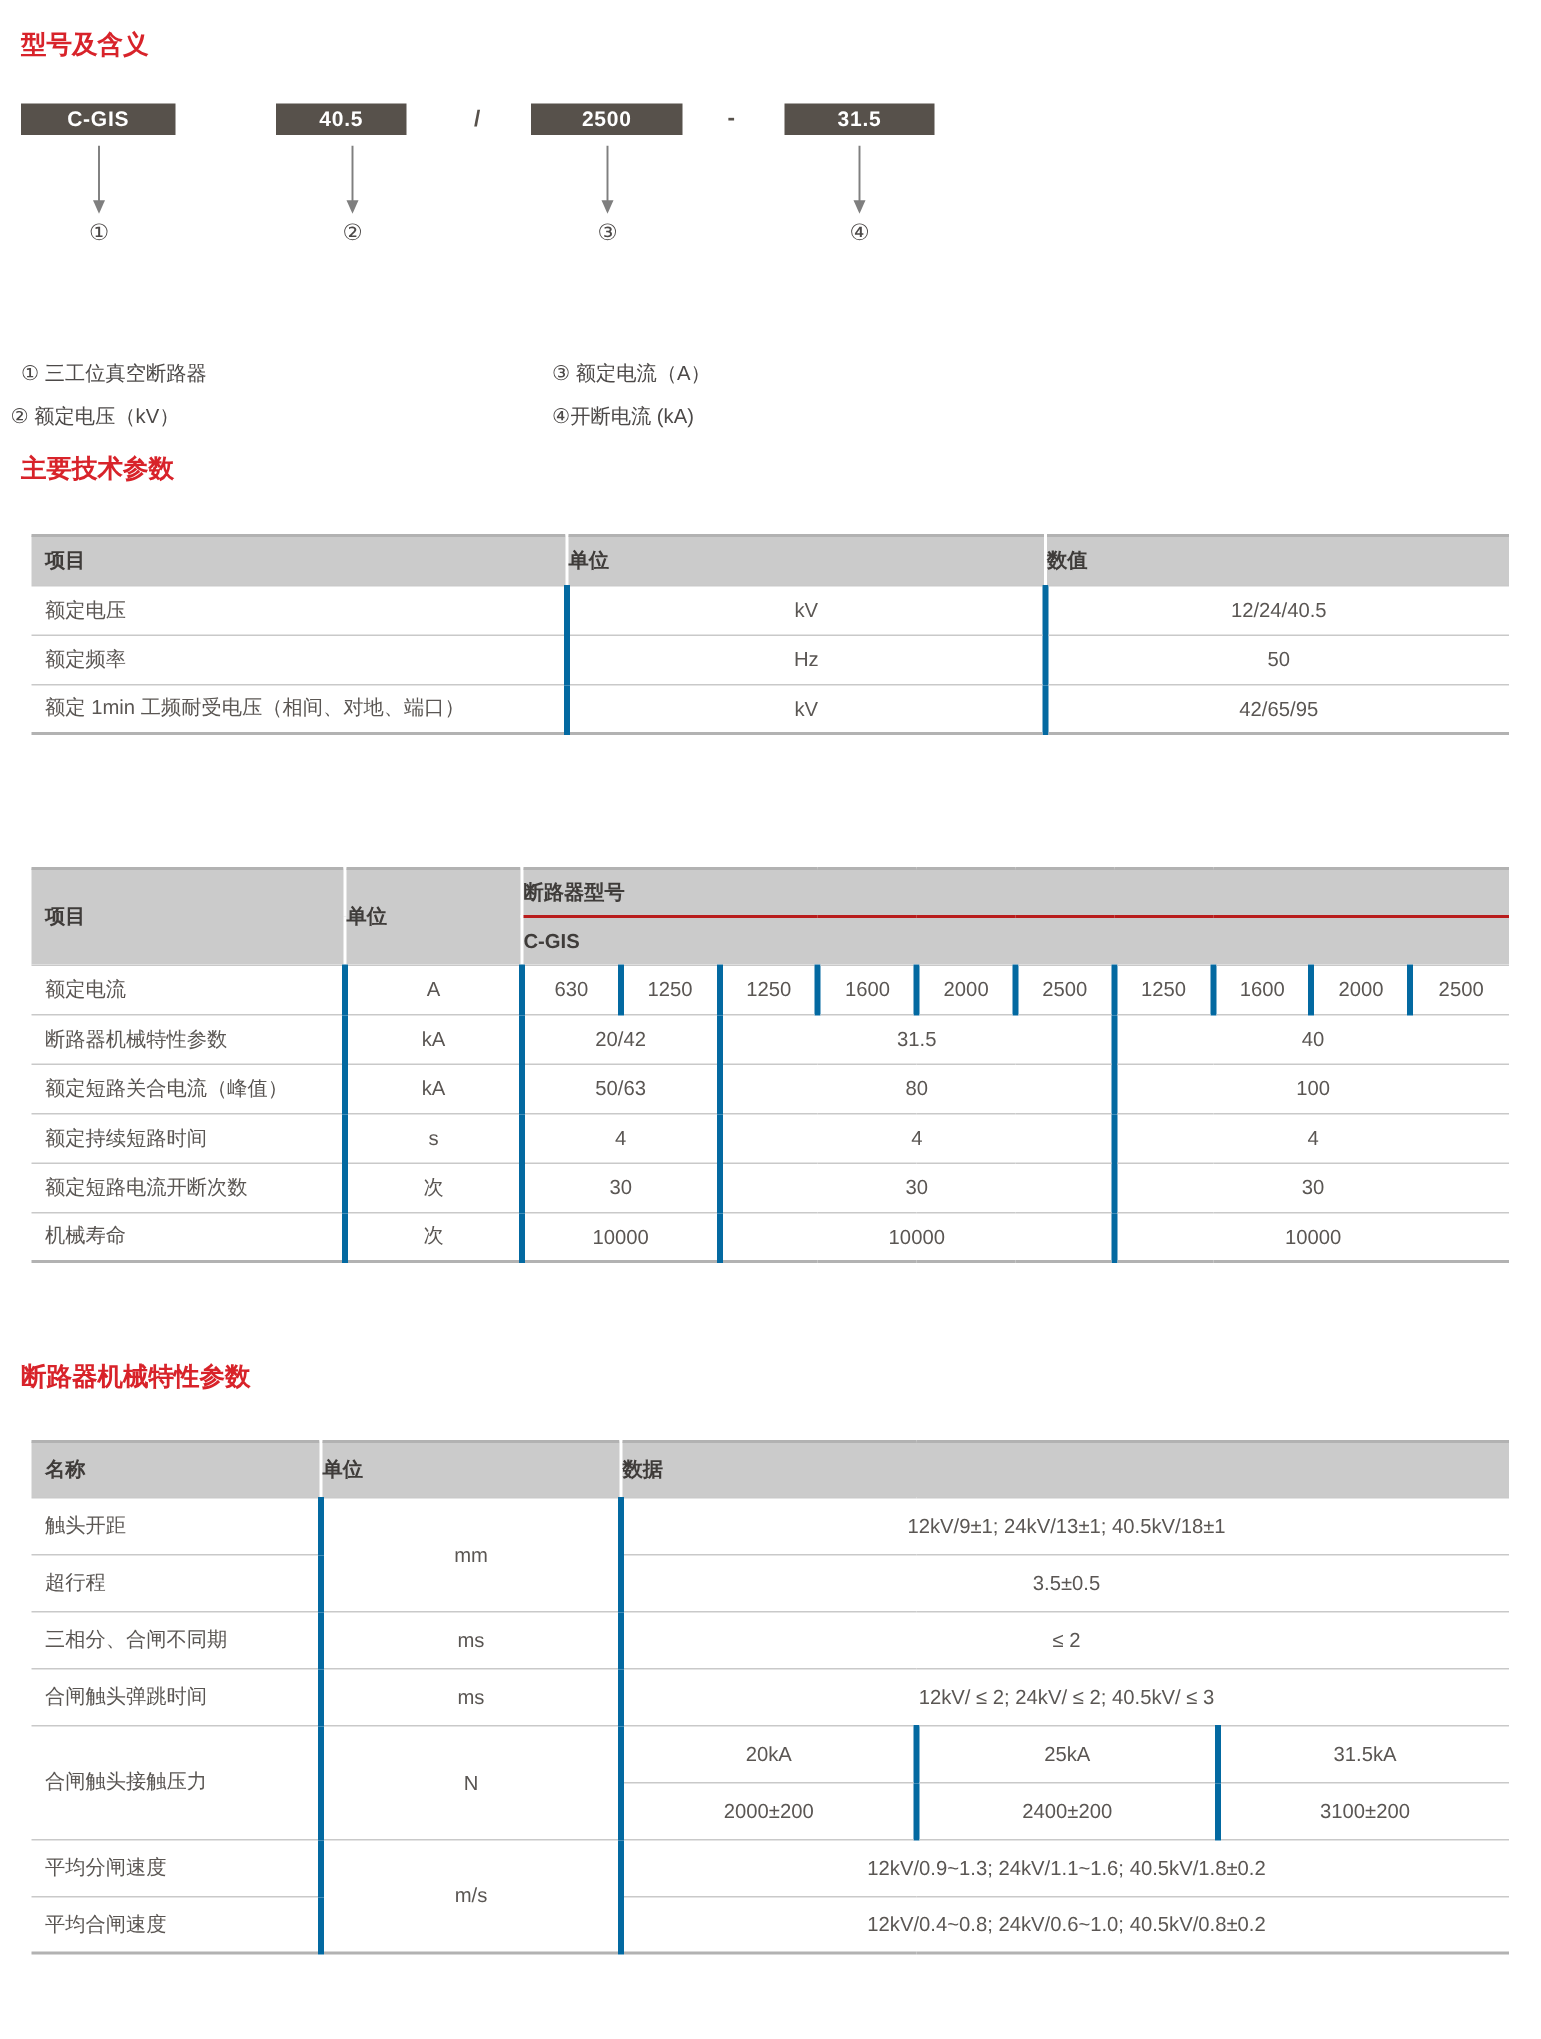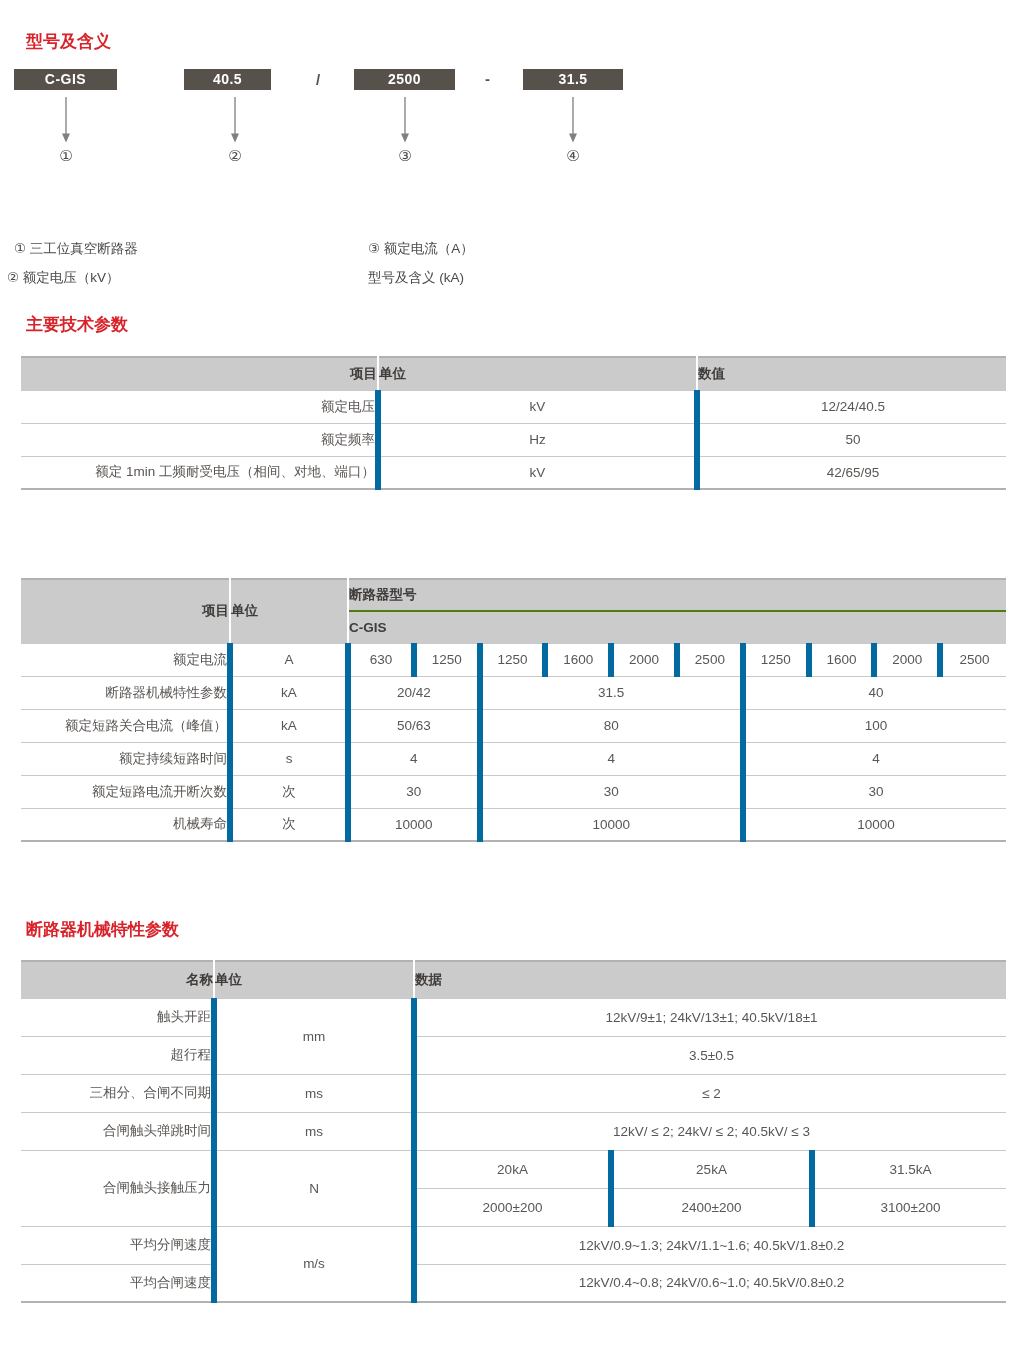--- a/index.html
+++ b/index.html
@@ -11,21 +11,21 @@
     color: #4c4948;
     position: relative;
     overflow: hidden;
   }
   .section-heading {
     position: absolute;
     color: #d8232a;
     font-size: 17px;
     font-weight: bold;
     line-height: 20px;
-    margin: 12px;
+    margin: 0;
     white-space: nowrap;
   }
   .model-box {
     position: absolute;
     height: 21px;
     line-height: 21px;
     background: #57514b;
     color: #ffffff;
     font-size: 14px;
     font-weight: bold;
@@ -74,24 +74,24 @@
     padding: 0;
   }
   .tbl td {
     font-size: 13.5px;
     color: #5a5653;
     text-align: center;
     border-top: 1px solid #c9c9c9;
     padding: 0;
     background: #ffffff;
   }
-  .tbl .label-cell { text-align: right; padding-left: 24px; }
+  .tbl .label-cell { text-align: left; padding-left: 9px; }
   .vsep-white { border-right: 2px solid #ffffff; }
-  .hsep-white { border-bottom: 2px solid #4d7c0f; margin-left: 32px; }
-  .vsep { border-right: 6px solid #0369a1; }
+  .hsep-white { border-bottom: 2px solid #b91c1c; margin-left: 32px; }
+  .vsep { border-right: 4px solid #0369a1; }
   #table-basic th { height: 33px; }
   #table-basic td { height: 33px; }
   #table-model th { height: 32px; }
   #table-model td { height: 33px; }
   #table-mech th { height: 37px; }
   #table-mech td { height: 38px; }
 </style>
 </head>
 <body>
 
@@ -122,21 +122,21 @@
 </svg>
 
 <div class="marker" style="left:55px;  top:148px">①</div>
 <div class="marker" style="left:224px; top:148px">②</div>
 <div class="marker" style="left:394px; top:148px">③</div>
 <div class="marker" style="left:562px; top:148px">④</div>
 
 <div class="legend-item" style="left:14px;  top:197px">① 三工位真空断路器</div>
 <div class="legend-item" style="left:7px;  top:226px">② 额定电压（kV）</div>
 <div class="legend-item" style="left:368px; top:197px">③ 额定电流（A）</div>
-<div class="legend-item" style="left:368px; top:226px">型号及含义 (kA)</div>
+<div class="legend-item" style="left:368px; top:226px">④开断电流 (kA)</div>
 
 <h2 class="section-heading" style="left:14px; top:303px">主要技术参数</h2>
 
 <table class="tbl" id="table-basic" style="top:356px">
   <colgroup>
       <col style="width:357px">
       <col style="width:319px">
       <col style="width:309px">
     </colgroup>
   <tbody>

